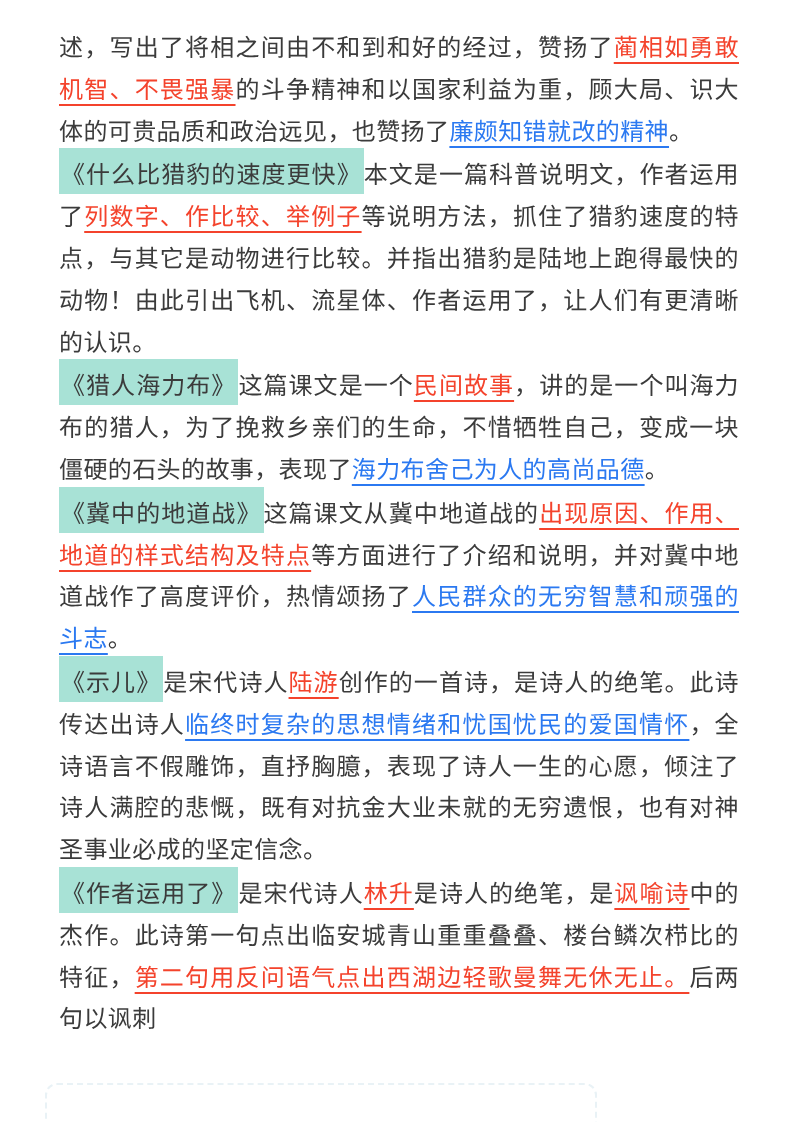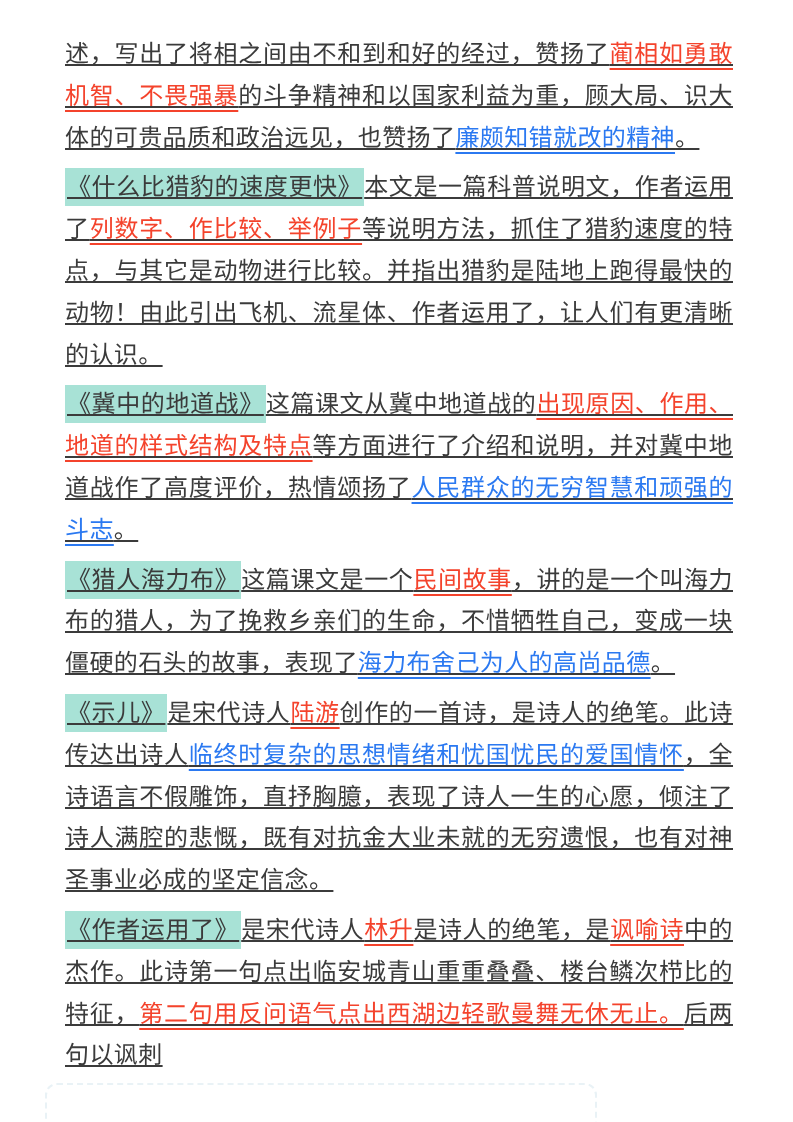--- a/index.html
+++ b/index.html
@@ -19,27 +19,26 @@
     left: 57px;
     top: 25px;
     width: 684px;
     font-size: 24px;
     line-height: 41.8px;
     letter-spacing: 0.4px;
     color: var(--text-color, #3b3b3b);
     text-align: justify;
   }
   p.para {
-    margin: 8px;
+    margin: 2px;
     padding: 0;
-    text-decoration: underline;
   }
   .seg-title {
     background: var(--title-highlight, #a8e2d6);
-    padding: 5px 2px 6px 2px;
+    padding: 13px 2px 6px 2px;
   }
   .seg-red {
     color: var(--red-accent, #f4432c);
     text-decoration: underline;
     text-decoration-thickness: 2px;
     text-underline-offset: 6px;
   }
   .seg-blue {
     color: var(--blue-accent, #2b79f1);
     text-decoration: underline;
@@ -56,19 +55,19 @@
     border-radius: 12px;
     background: transparent;
   }
 </style>
 </head>
 <body style="background: rgb(255, 255, 255);">
 
 <div class="content" id="paragraphs">
     <p class="para"><span class="seg-normal">述，写出了将相之间由不和到和好的经过，赞扬了</span><span class="seg-red">蔺相如勇敢机智、不畏强暴</span><span class="seg-normal">的斗争精神和以国家利益为重，顾大局、识大体的可贵品质和政治远见，也赞扬了</span><span class="seg-blue">廉颇知错就改的精神</span><span class="seg-normal">。</span></p>
     <p class="para"><span class="seg-title">《什么比猎豹的速度更快》</span><span class="seg-normal">本文是一篇科普说明文，作者运用了</span><span class="seg-red">列数字、作比较、举例子</span><span class="seg-normal">等说明方法，抓住了猎豹速度的特点，与其它是动物进行比较。并指出猎豹是陆地上跑得最快的动物！由此引出飞机、流星体、作者运用了，让人们有更清晰的认识。</span></p>
+    <p class="para"><span class="seg-title">《猎人海力布》</span><span class="seg-normal">这篇课文是一个</span><span class="seg-red">民间故事</span><span class="seg-normal">，讲的是一个叫海力布的猎人，为了挽救乡亲们的生命，不惜牺牲自己，变成一块僵硬的石头的故事，表现了</span><span class="seg-blue">海力布舍己为人的高尚品德</span><span class="seg-normal">。</span></p>
     <p class="para"><span class="seg-title">《冀中的地道战》</span><span class="seg-normal">这篇课文从冀中地道战的</span><span class="seg-red">出现原因、作用、地道的样式结构及特点</span><span class="seg-normal">等方面进行了介绍和说明，并对冀中地道战作了高度评价，热情颂扬了</span><span class="seg-blue">人民群众的无穷智慧和顽强的斗志</span><span class="seg-normal">。</span></p>
-    <p class="para"><span class="seg-title">《猎人海力布》</span><span class="seg-normal">这篇课文是一个</span><span class="seg-red">民间故事</span><span class="seg-normal">，讲的是一个叫海力布的猎人，为了挽救乡亲们的生命，不惜牺牲自己，变成一块僵硬的石头的故事，表现了</span><span class="seg-blue">海力布舍己为人的高尚品德</span><span class="seg-normal">。</span></p>
     <p class="para"><span class="seg-title">《示儿》</span><span class="seg-normal">是宋代诗人</span><span class="seg-red">陆游</span><span class="seg-normal">创作的一首诗，是诗人的绝笔。此诗传达出诗人</span><span class="seg-blue">临终时复杂的思想情绪和忧国忧民的爱国情怀</span><span class="seg-normal">，全诗语言不假雕饰，直抒胸臆，表现了诗人一生的心愿，倾注了诗人满腔的悲慨，既有对抗金大业未就的无穷遗恨，也有对神圣事业必成的坚定信念。</span></p>
     <p class="para"><span class="seg-title">《作者运用了》</span><span class="seg-normal">是宋代诗人</span><span class="seg-red">林升</span><span class="seg-normal">是诗人的绝笔，是</span><span class="seg-red">讽喻诗</span><span class="seg-normal">中的杰作。此诗第一句点出临安城青山重重叠叠、楼台鳞次栉比的特征，</span><span class="seg-red">第二句用反问语气点出西湖边轻歌曼舞无休无止。</span><span class="seg-normal">后两句以讽刺</span></p>
   </div>
 
 <div class="cutoff-box"></div>
 
 </body></html>

